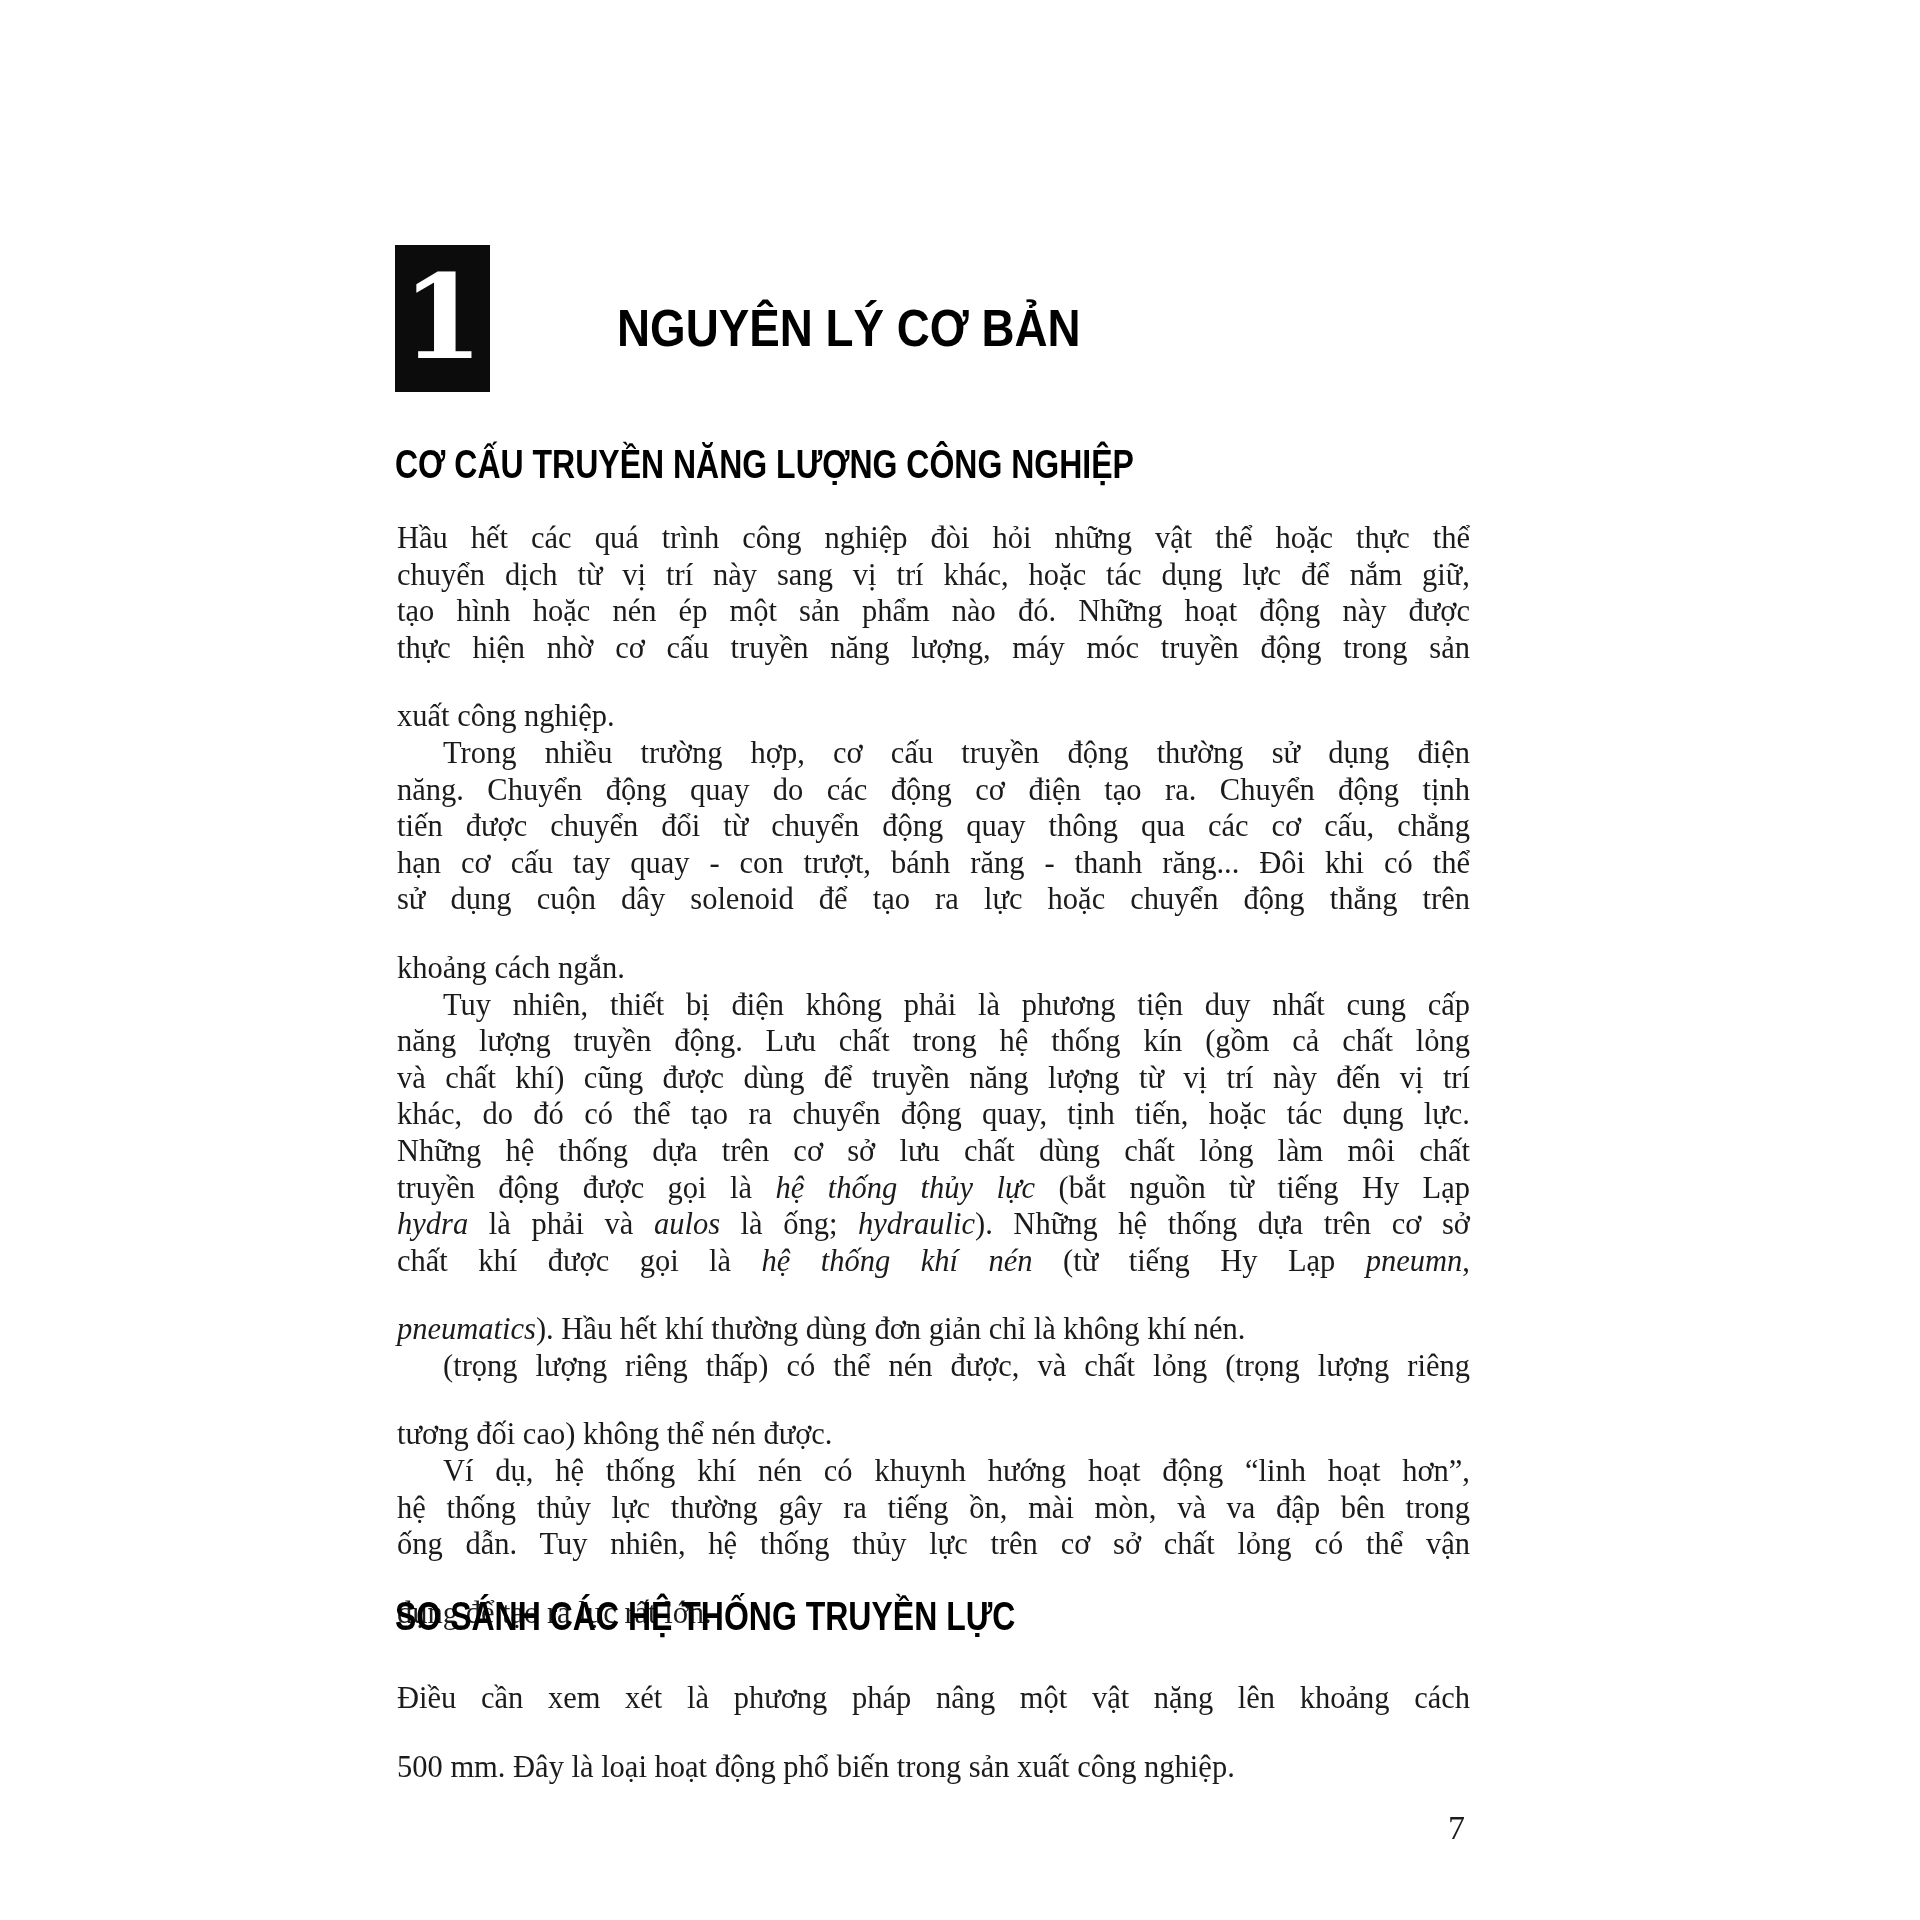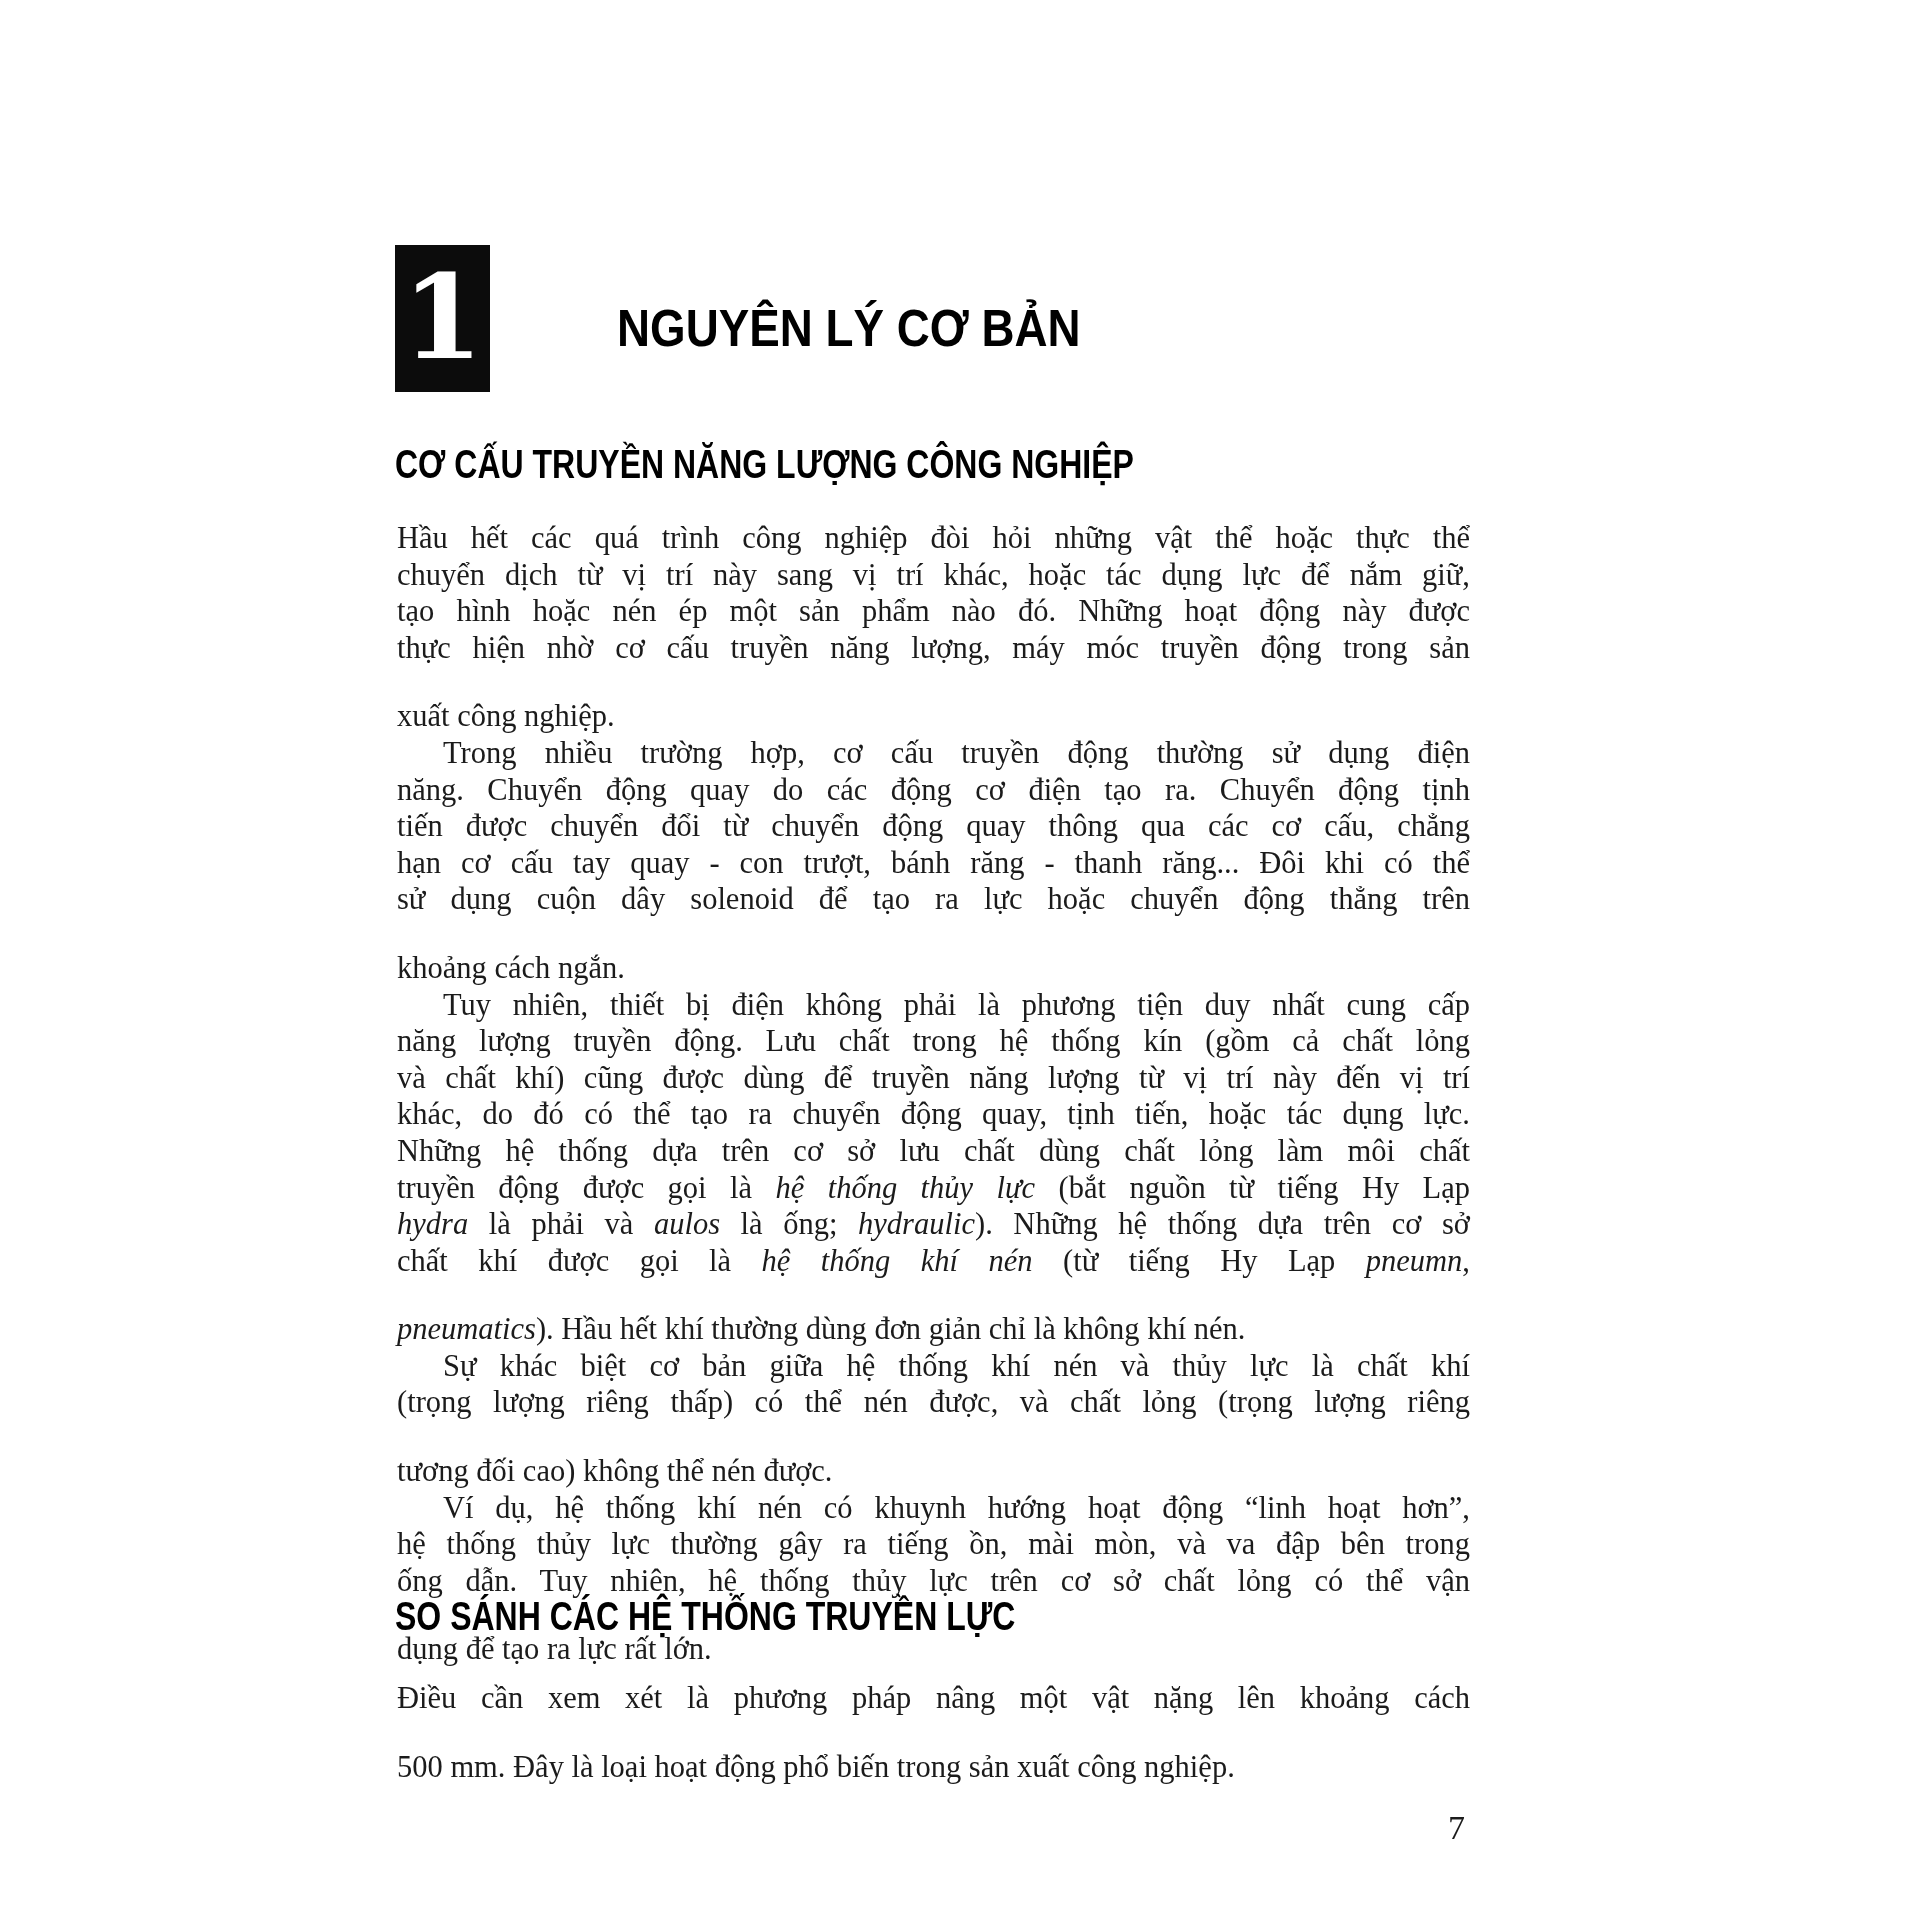--- a/index.html
+++ b/index.html
@@ -78,21 +78,20 @@
         <div class="tline"><span>năng lượng truyền động. Lưu chất trong hệ thống kín (gồm cả chất lỏng</span></div>
         <div class="tline"><span>và chất khí) cũng được dùng để truyền năng lượng từ vị trí này đến vị trí</span></div>
         <div class="tline"><span>khác, do đó có thể tạo ra chuyển động quay, tịnh tiến, hoặc tác dụng lực.</span></div>
         <div class="tline"><span>Những hệ thống dựa trên cơ sở lưu chất dùng chất lỏng làm môi chất</span></div>
         <div class="tline"><span>truyền động được gọi là </span><span class="it">hệ thống thủy lực</span><span> (bắt nguồn từ tiếng Hy Lạp</span></div>
         <div class="tline"><span class="it">hydra</span><span> là phải và </span><span class="it">aulos</span><span> là ống; </span><span class="it">hydraulic</span><span>). Những hệ thống dựa trên cơ sở</span></div>
         <div class="tline"><span>chất khí được gọi là </span><span class="it">hệ thống khí nén</span><span> (từ tiếng Hy Lạp </span><span class="it">pneumn</span><span>,</span></div>
         <div class="tline last"><span class="it">pneumatics</span><span>). Hầu hết khí thường dùng đơn giản chỉ là không khí nén.</span></div>
       </div>
       <div class="para indent">
-        <div class="tline"><span>Sự khác biệt cơ bản giữa hệ thống khí nén và thủy lực là chất khí</span></div>
         <div class="tline"><span>(trọng lượng riêng thấp) có thể nén được, và chất lỏng (trọng lượng riêng</span></div>
         <div class="tline last"><span>tương đối cao) không thể nén được.</span></div>
       </div>
       <div class="para indent">
         <div class="tline"><span>Ví dụ, hệ thống khí nén có khuynh hướng hoạt động “linh hoạt hơn”,</span></div>
         <div class="tline"><span>hệ thống thủy lực thường gây ra tiếng ồn, mài mòn, và va đập bên trong</span></div>
         <div class="tline"><span>ống dẫn. Tuy nhiên, hệ thống thủy lực trên cơ sở chất lỏng có thể vận</span></div>
         <div class="tline last"><span>dụng để tạo ra lực rất lớn.</span></div>
       </div>
     </div>

